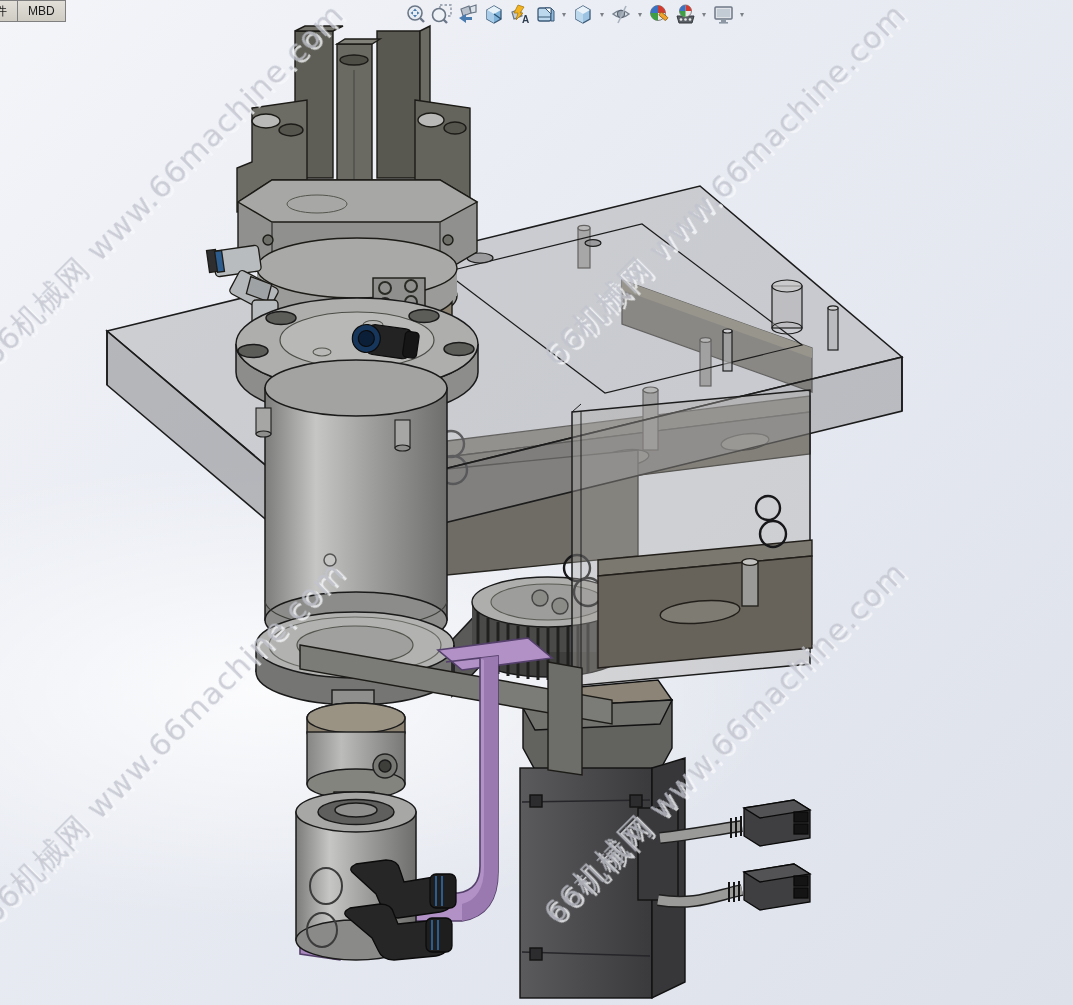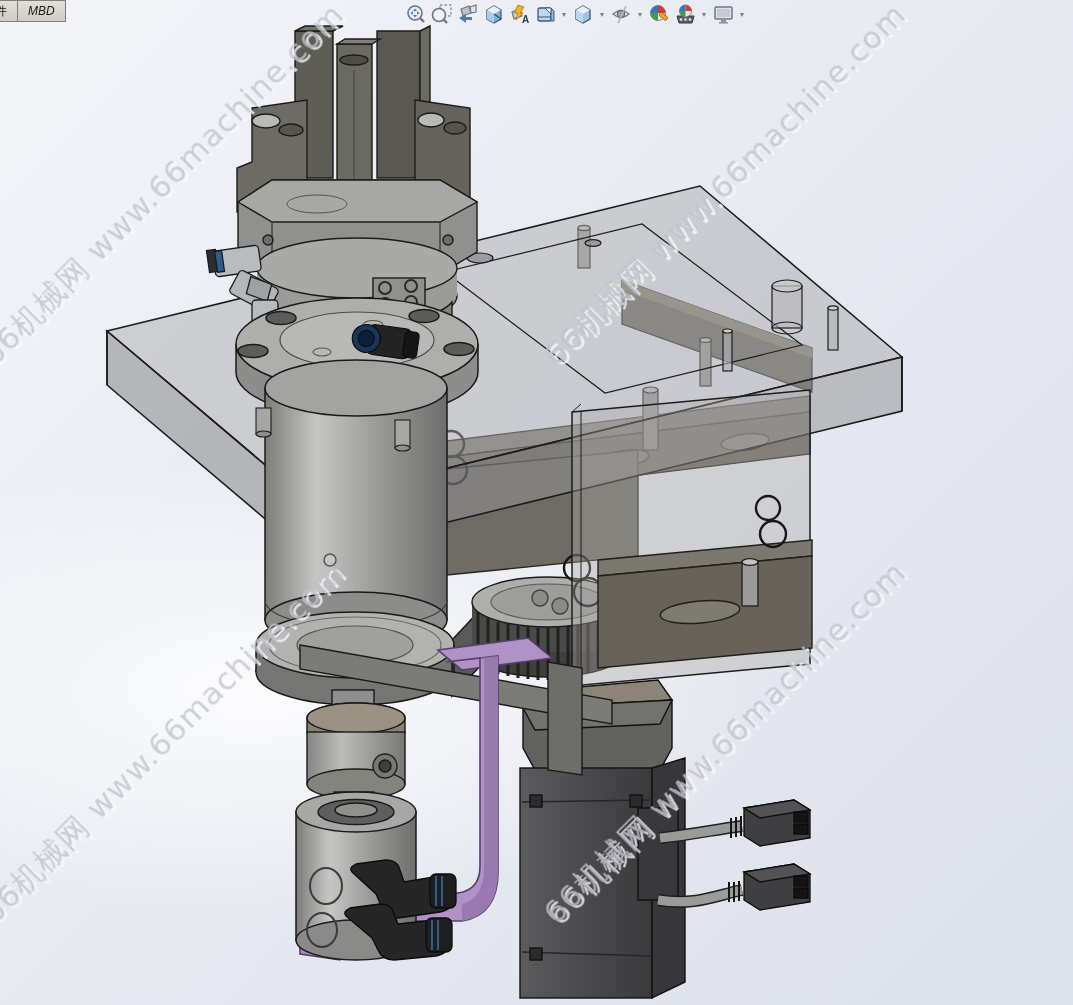--- a/index.html
+++ b/index.html
@@ -10,21 +10,21 @@
   }
   
   .doc-tabs{position:absolute;left:-16px;top:0;display:flex;z-index:30;}
   .doc-tab{
     box-sizing:border-box;height:22px;padding:2px 10px 3px 10px;
     background:linear-gradient(#e2dfd8,#cfccc4);
     border:1px solid #7f7f7f;border-left-color:#9a9a9a;
     font-size:12px;color:#1a1a1a;line-height:16px;white-space:nowrap;
     cursor:default;
   }
-  .doc-tab+.doc-tab{border-left:none;font-style:italic;}
+  .doc-tab+.doc-tab{border-left:none;}
   
   .hud-toolbar{
     position:absolute;left:403px;top:1px;height:26px;z-index:30;
     display:flex;align-items:center;gap:2px;
   }
   .hud-btn{
     width:24px;height:24px;display:flex;align-items:center;justify-content:center;
     border-radius:3px;cursor:default;
   }
   .hud-caret{

